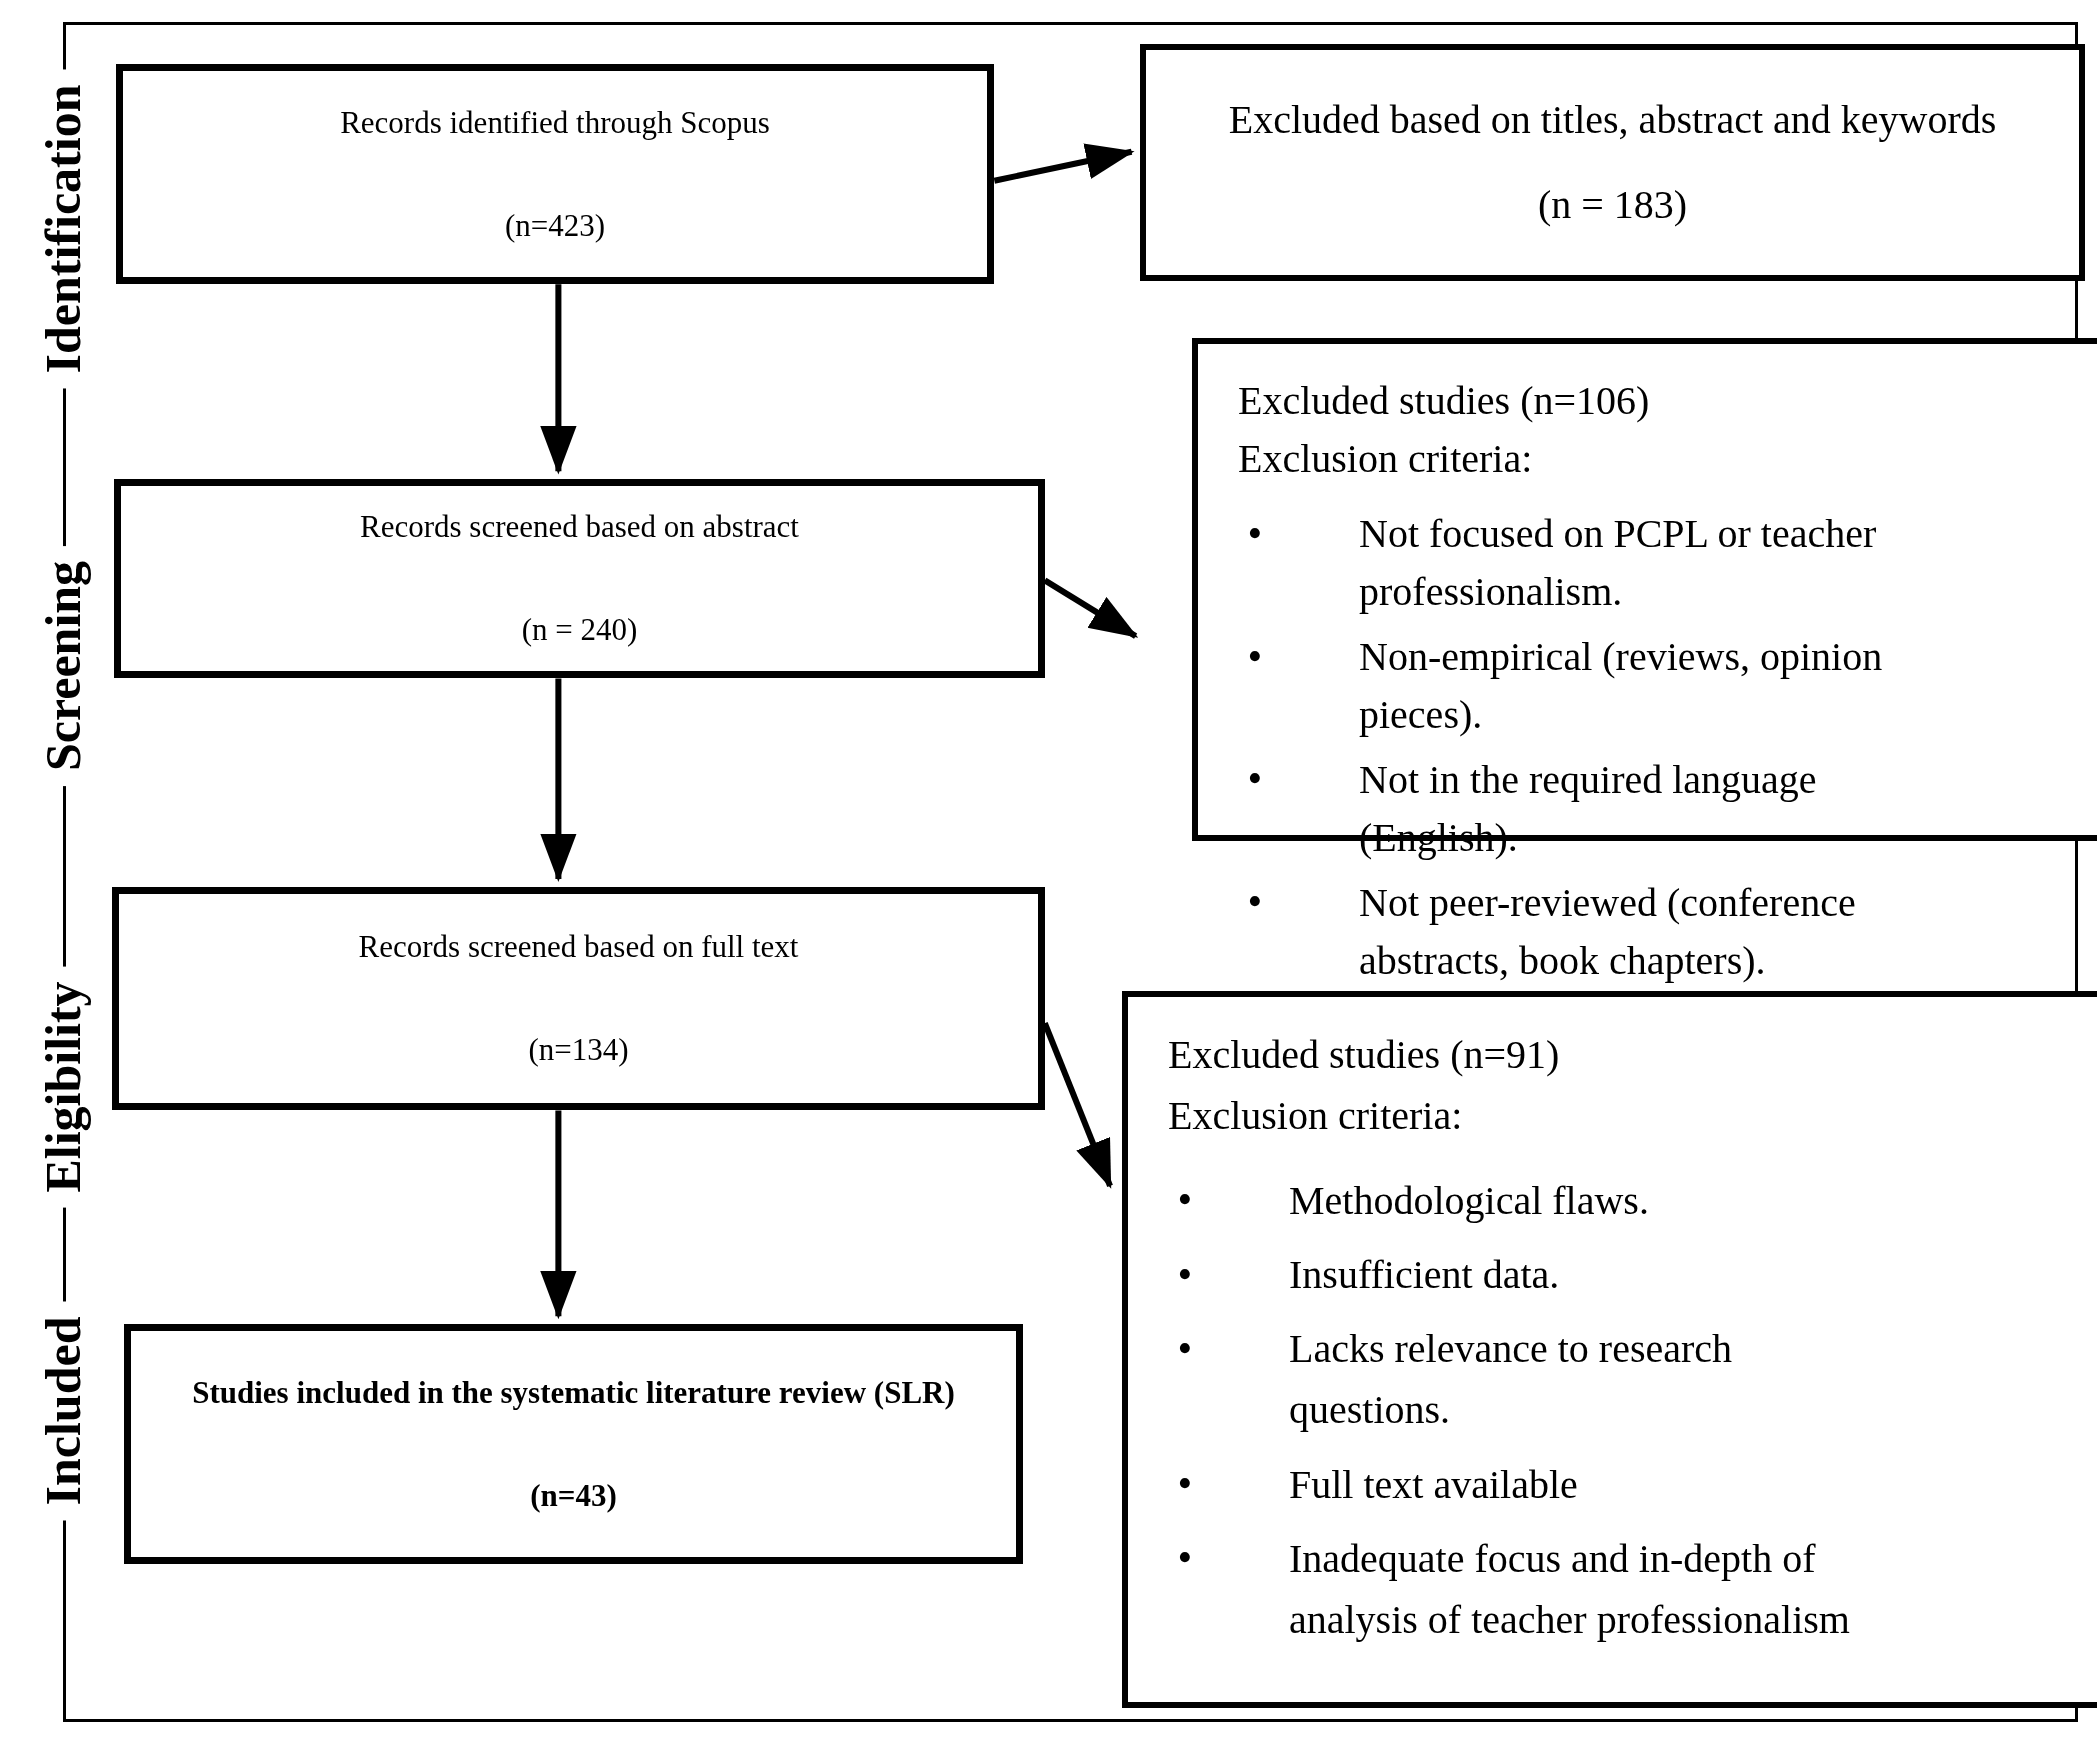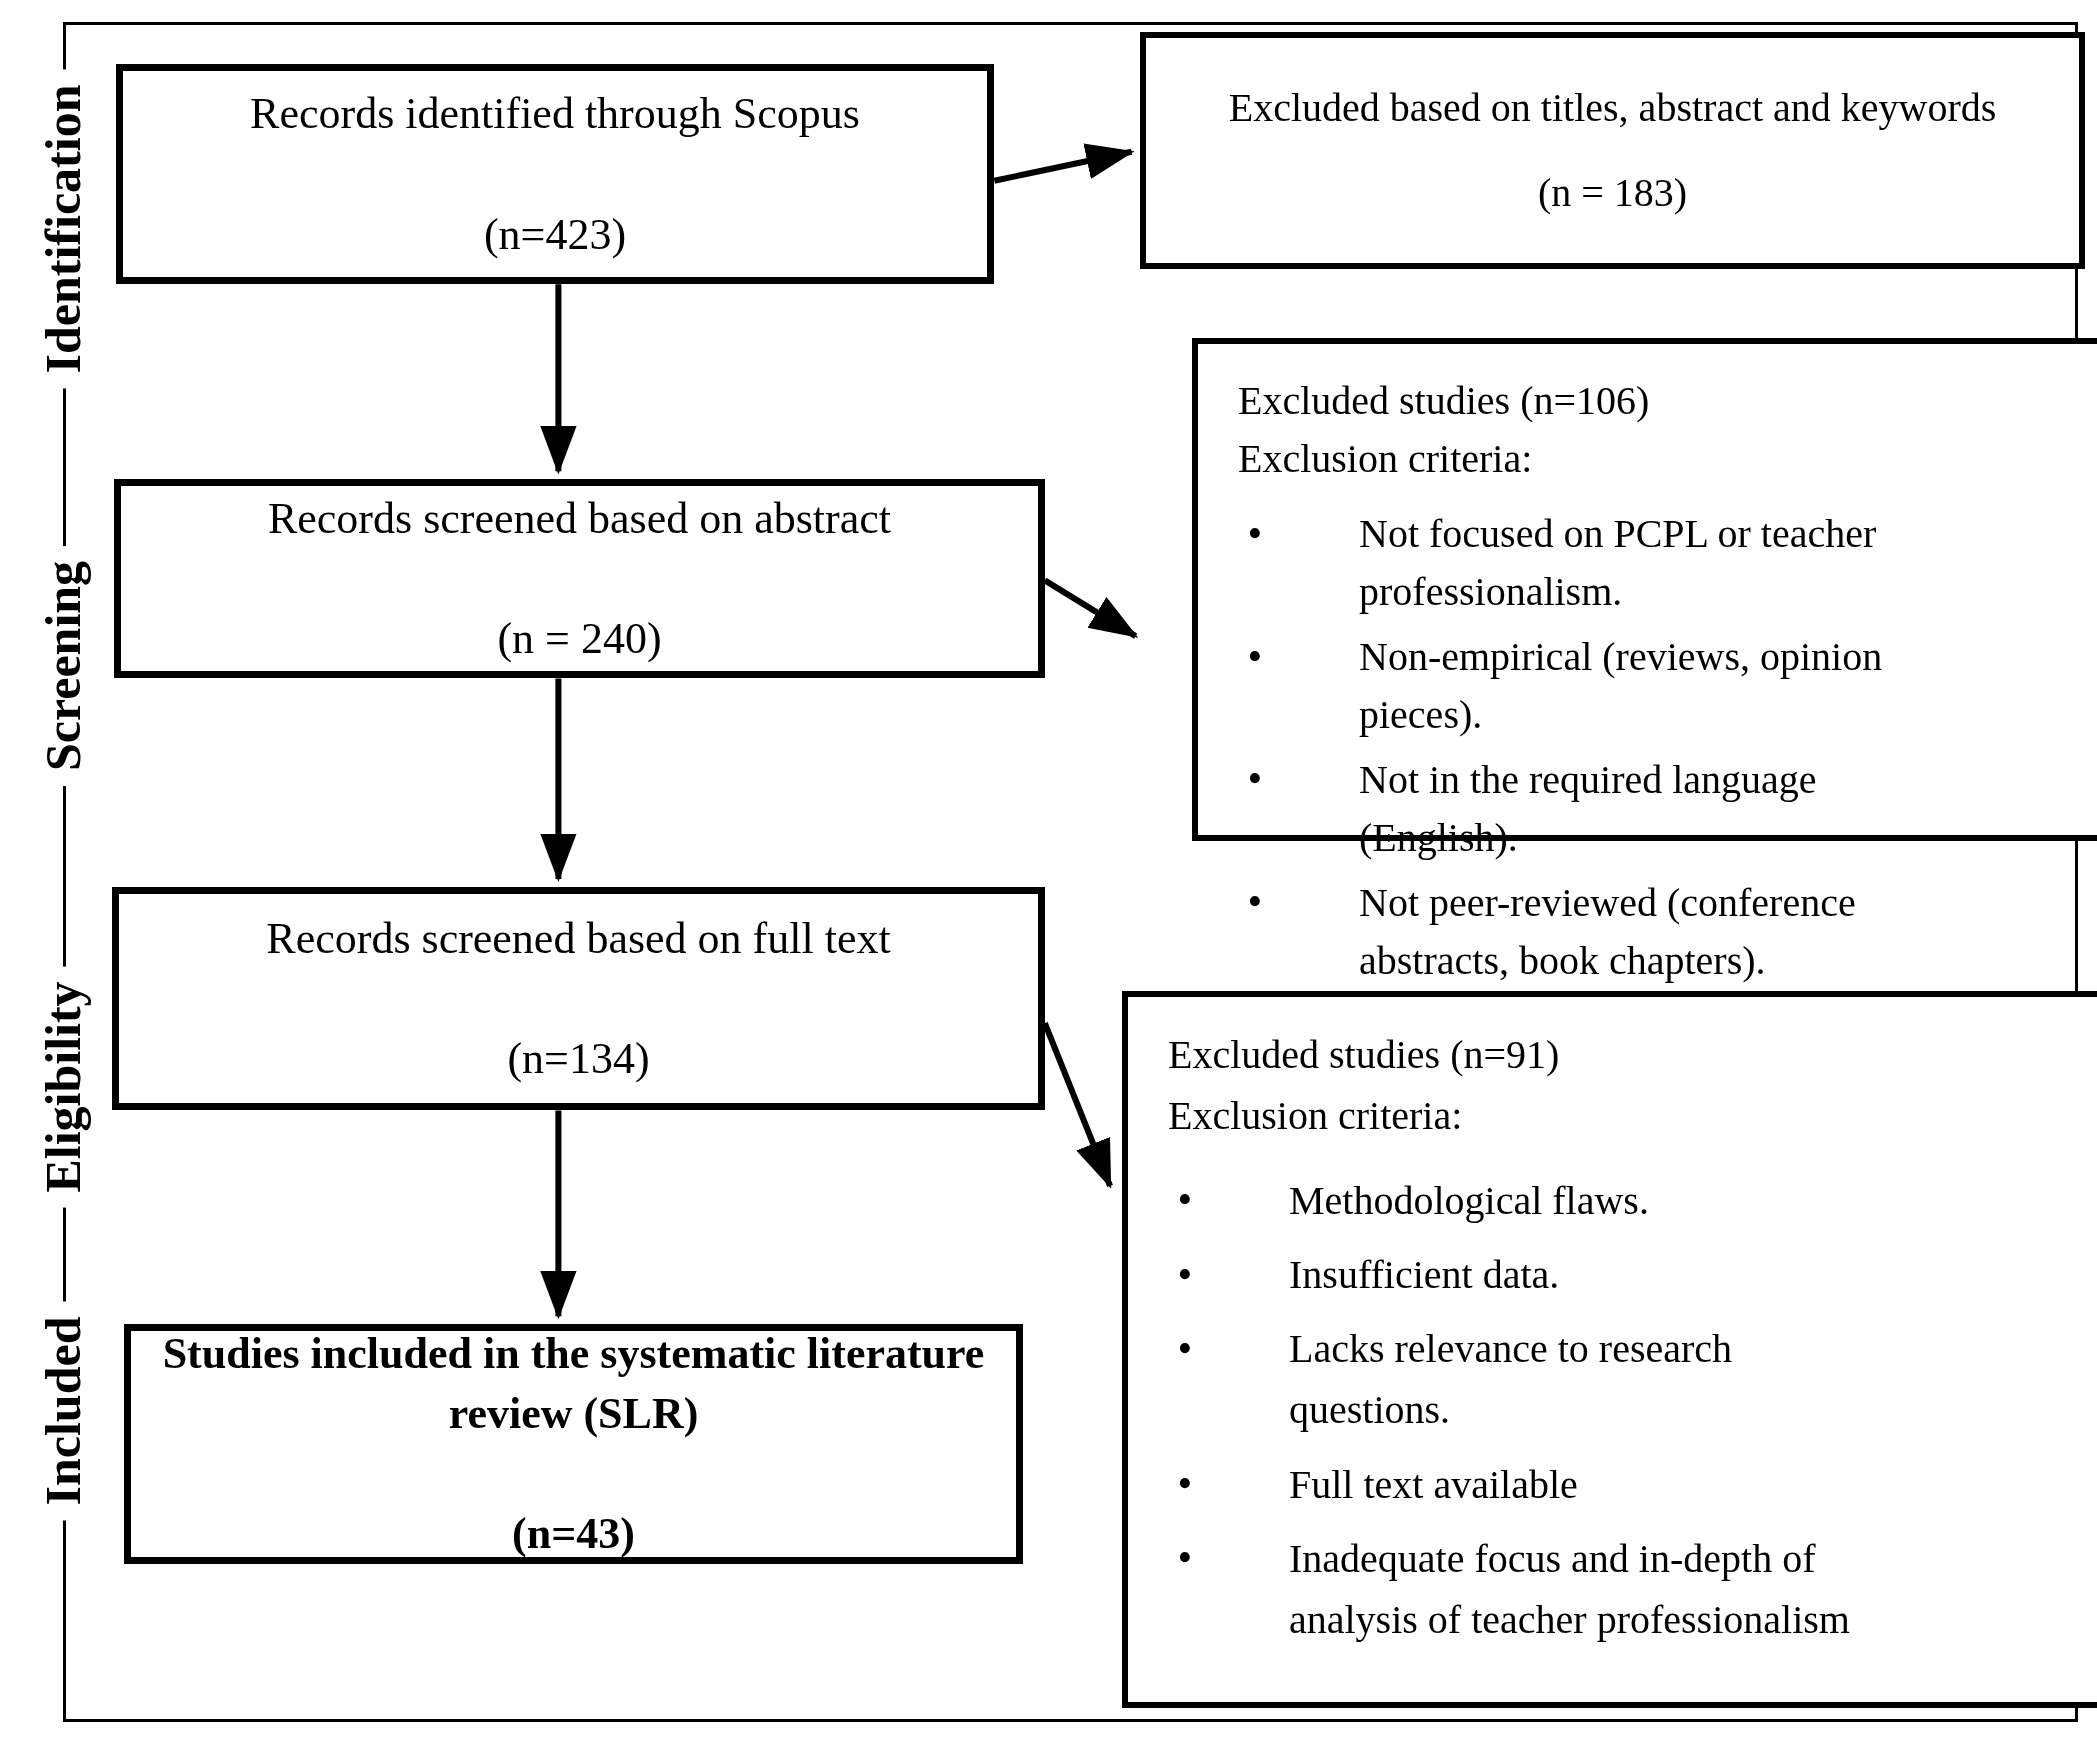--- a/index.html
+++ b/index.html
@@ -37,21 +37,21 @@
     box-sizing:border-box;
     background:#ffffff;
     display:flex;
     flex-direction:column;
     justify-content:center;
     z-index:2;
   }
   .main-box{
     border:7.4px solid #000;
     text-align:center;
-    font-size:44px;
+    font-size:31px;
     line-height:1.35;
     padding:6.7px 27px;
     gap:25px;
   }
   .main-box .count{margin-top:36px;}
   .bold-box{font-weight:bold;}
   .excl-box{
     border:6px solid #000;
     font-size:40px;
     line-height:1.45;
@@ -113,21 +113,21 @@
   <div class="box main-box" style="left:112px;top:887px;width:933px;height:223px">
     <span>Records screened based on full text</span>
     <span class="count">(n=134)</span>
   </div>
 
   <div class="box main-box bold-box" style="left:124px;top:1324px;width:899px;height:240px">
     <span>Studies included in the systematic literature review (SLR)</span>
     <span class="count">(n=43)</span>
   </div>
 
-  <div id="excl-1" class="box excl-box" style="left:1140px;top:32px;width:945px;height:237px">
+  <div id="excl-1" class="box excl-box" style="left:1140px;top:44px;width:945px;height:237px">
     <span>Excluded based on titles, abstract and keywords</span>
     <span class="count">(n = 183)</span>
   </div>
 
   <div id="excl-2" class="box excl-box excl-list-box" style="left:1192px;top:338px;width:942px;height:503px">
     <span class="hdr">Excluded studies (n=106)</span>
     <span class="hdr">Exclusion criteria:</span>
     <ul class="criteria">
         <li>Not focused on PCPL or teacher professionalism.</li>
         <li>Non-empirical (reviews, opinion pieces).</li>

